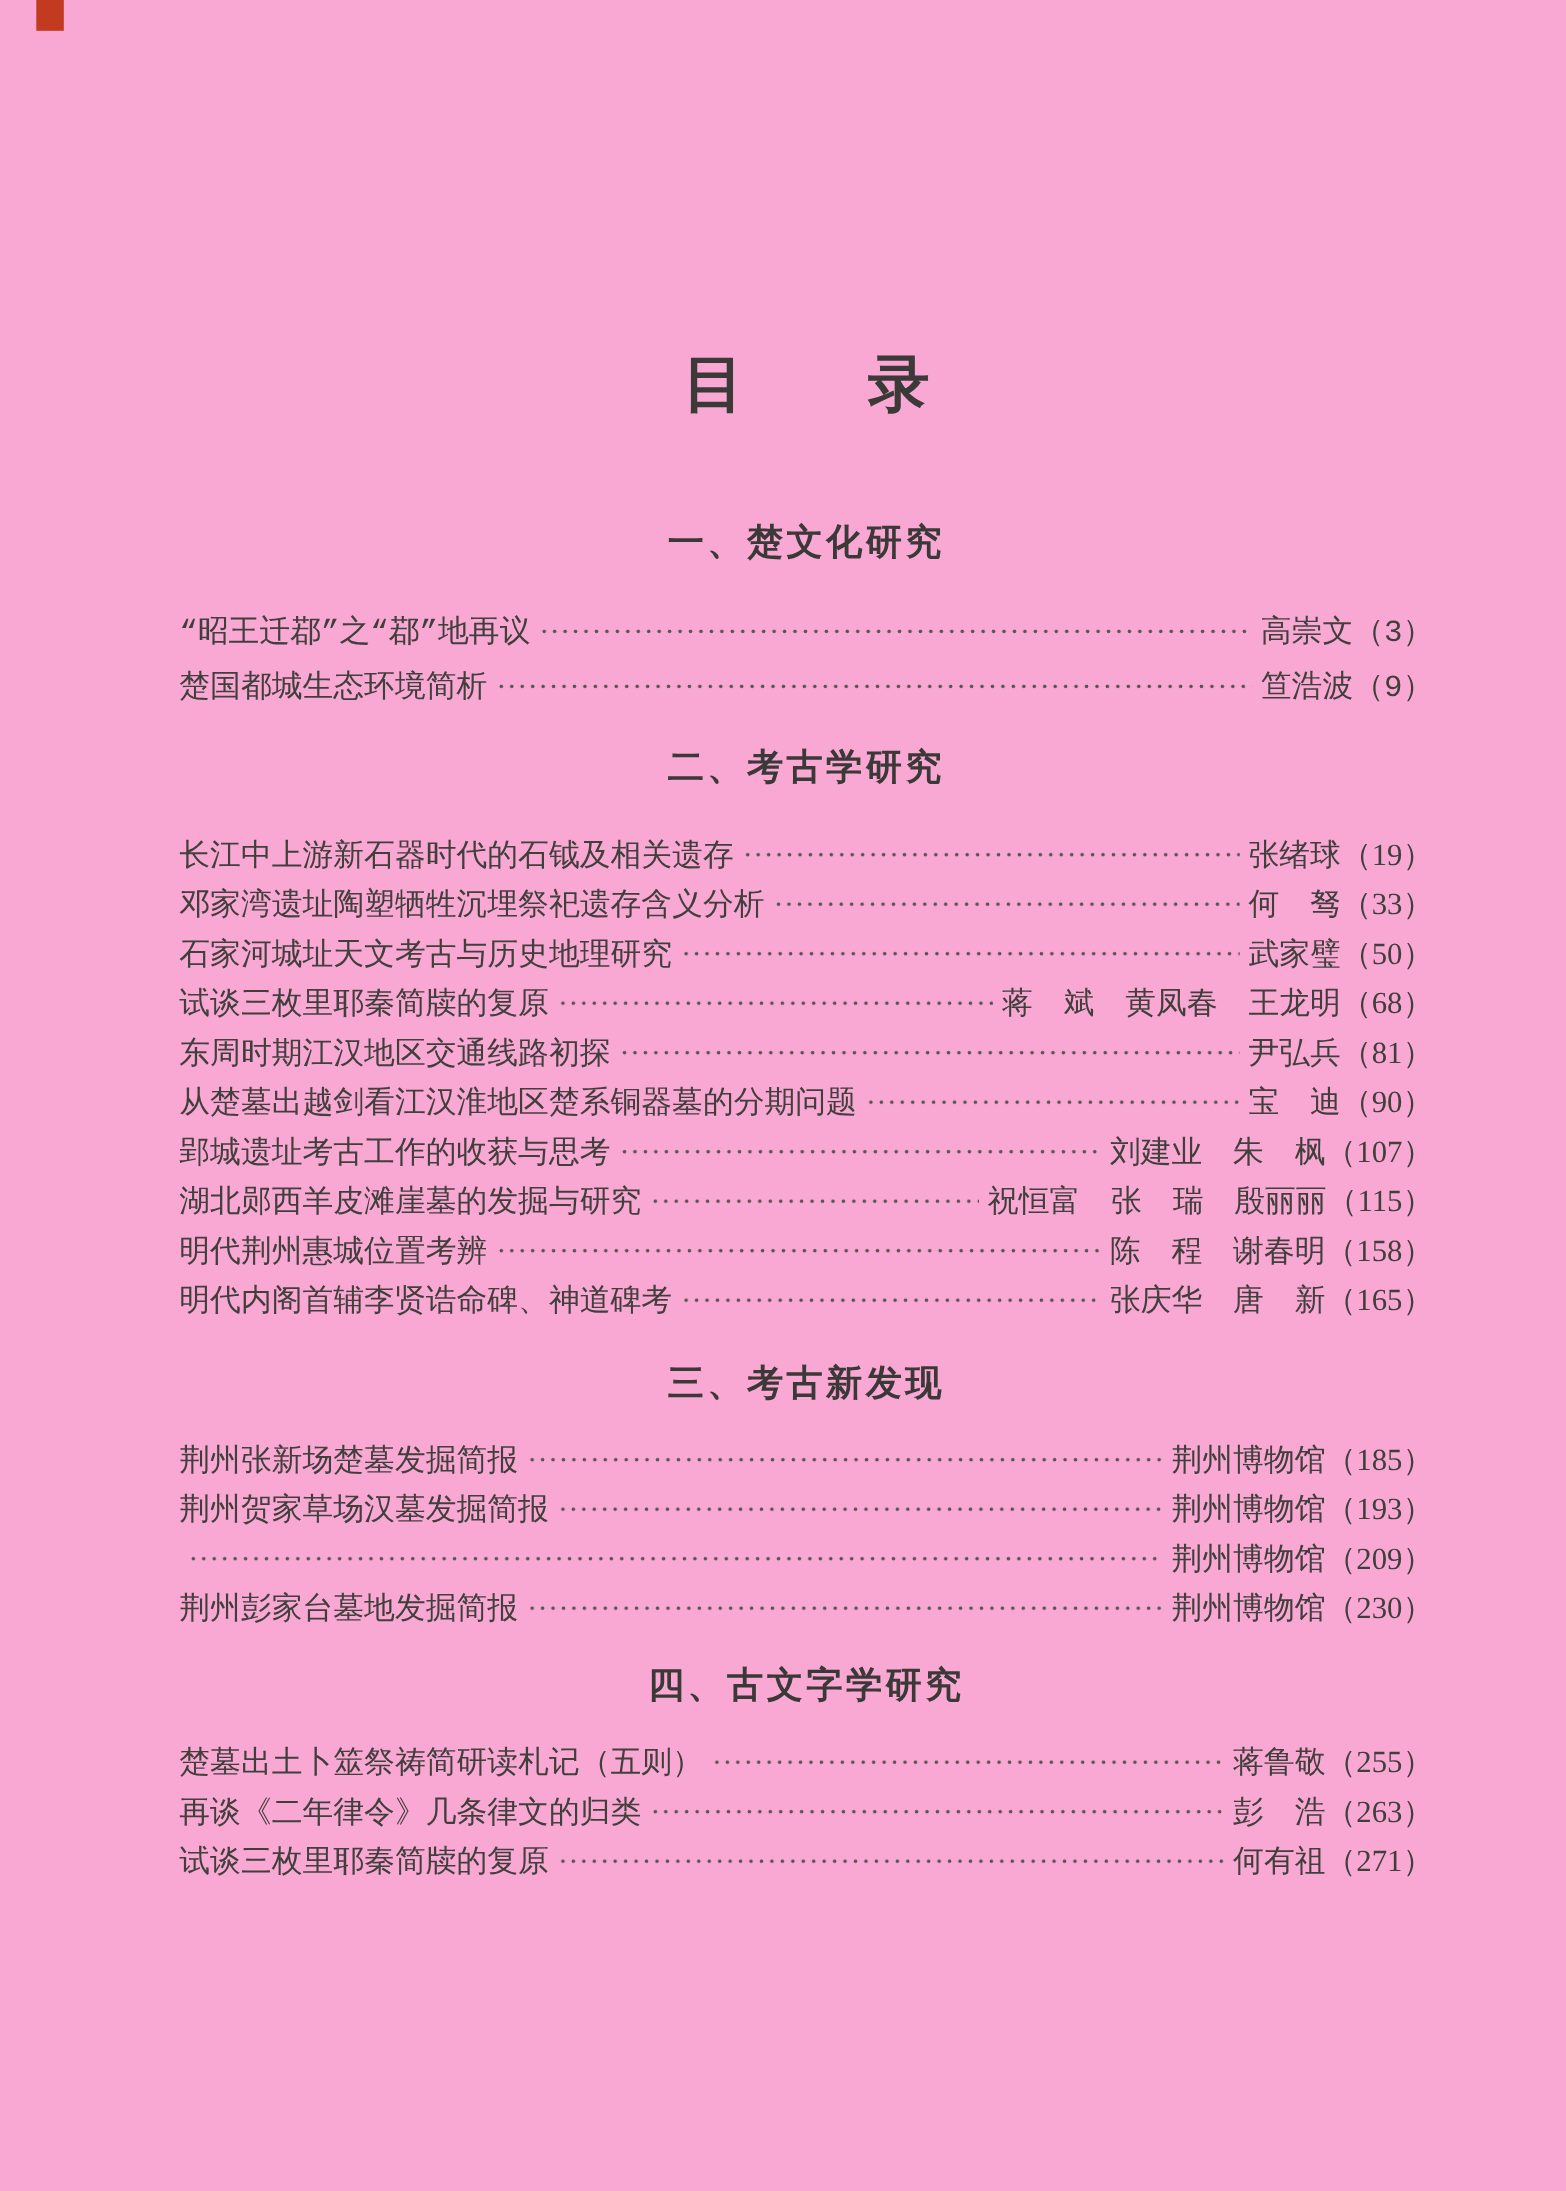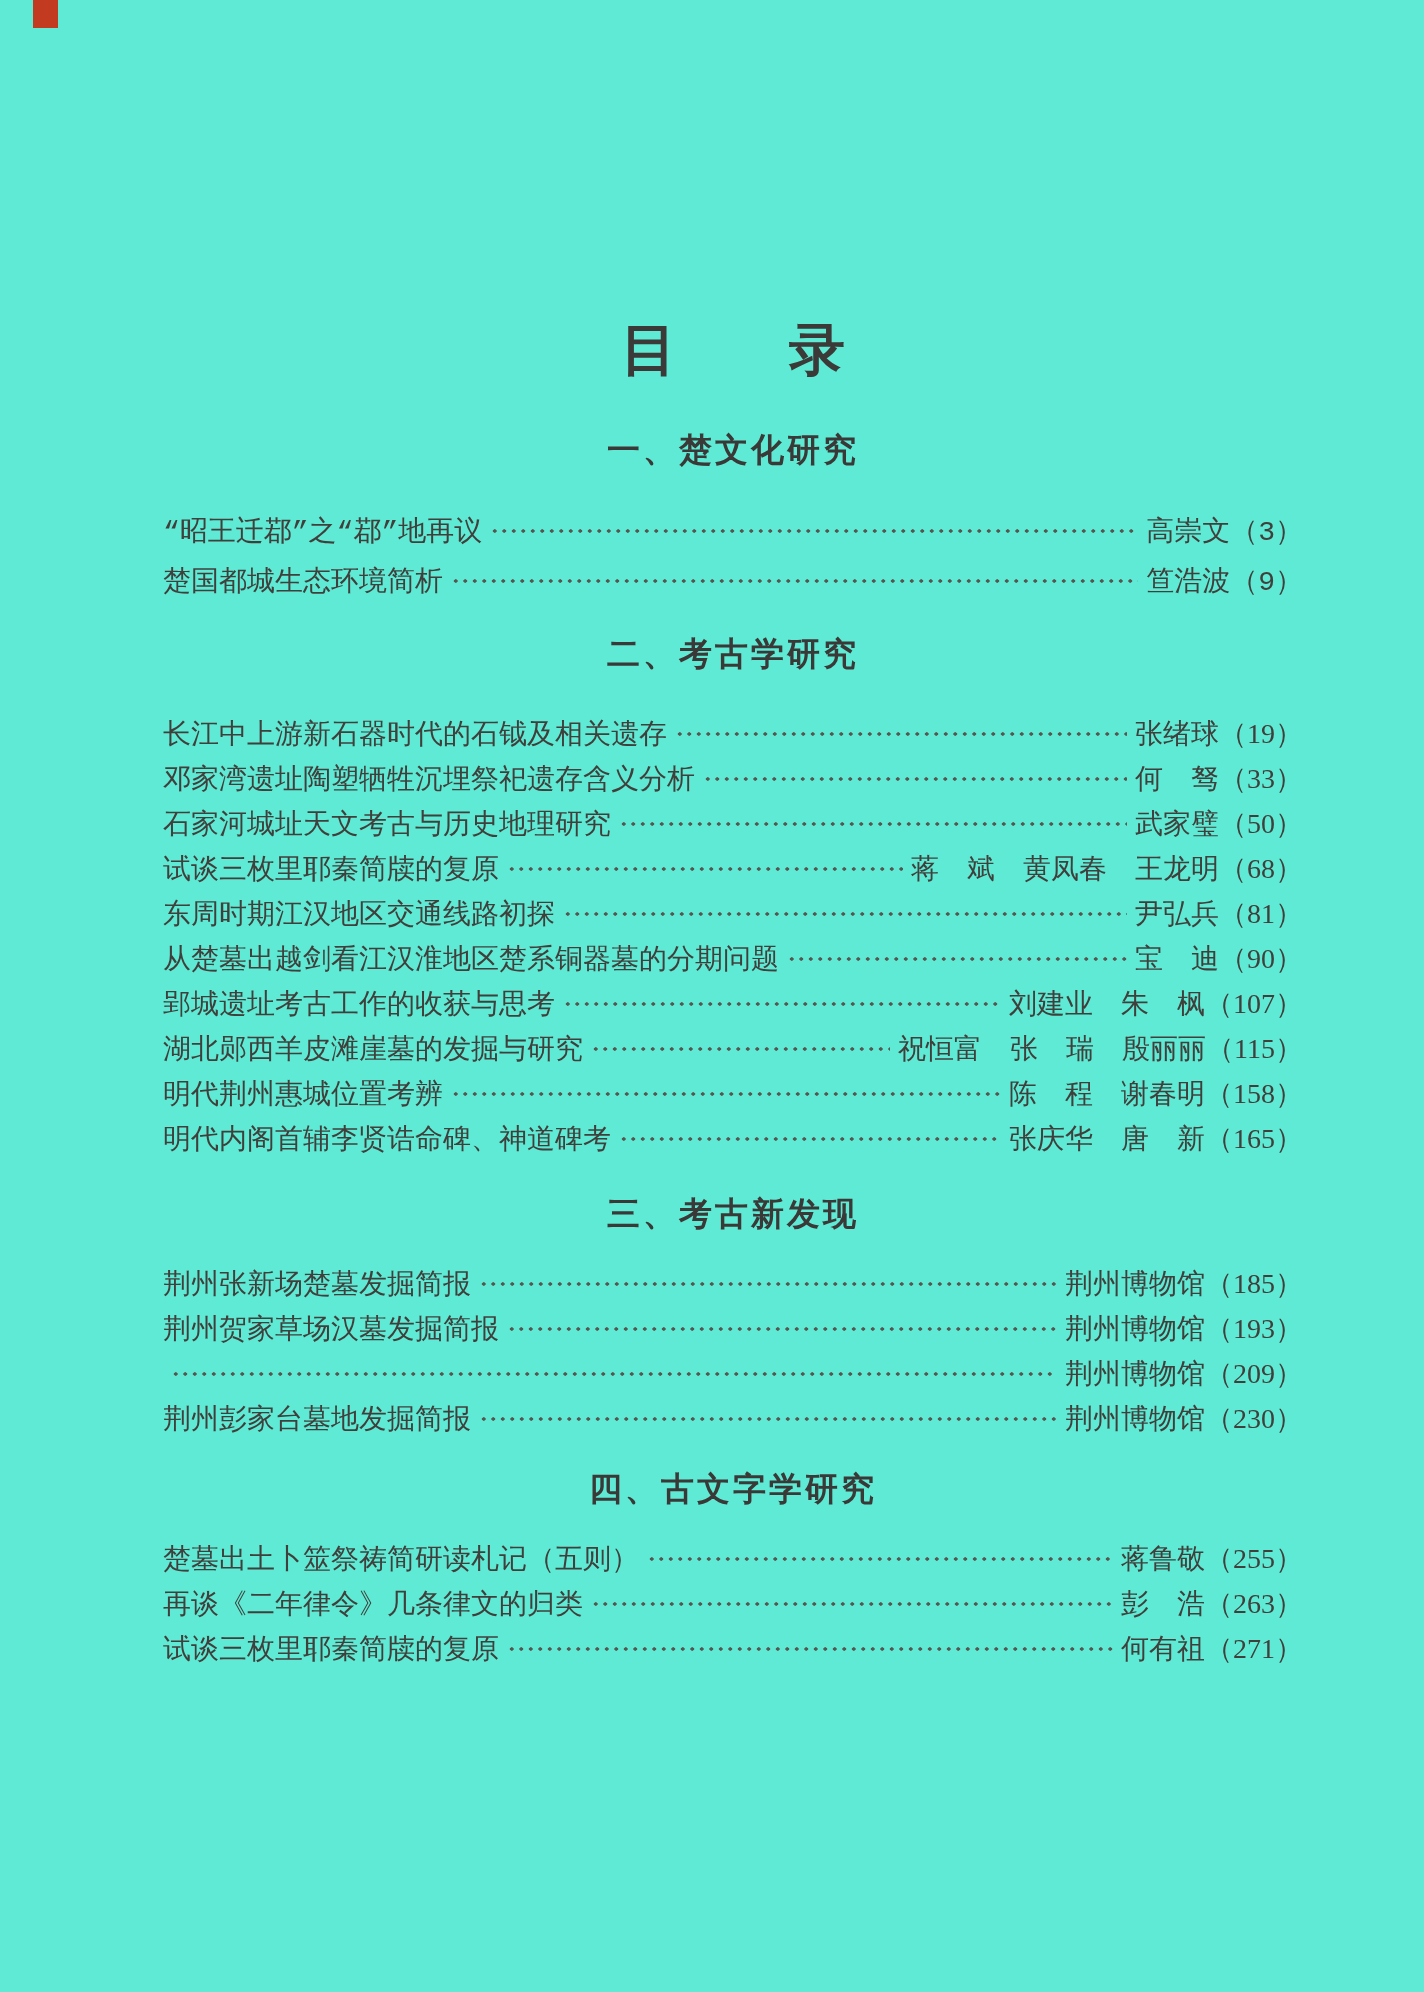--- a/index.html
+++ b/index.html
@@ -1,19 +1,19 @@
 <!DOCTYPE html>
 <html><head>
 <meta charset="utf-8">
 <style>
   html,body { margin:0; padding:0; }
   .page {
     position:relative;
     width:1424px; height:1992px;
-    background:#5eead4;
+    background:#f9a8d4;
     overflow:hidden;
     font-family:"Liberation Serif", serif;
   }
   .scan-artifact {
     position:absolute; left:33px; top:0;
     width:25px; height:28px;
     background:#c23a1f;
   }
   .content {
     position:absolute; left:163px; top:0;
@@ -54,21 +54,21 @@
     margin:0 8px 0 6px;
     background-image:radial-gradient(circle, #57554f 1.5px, rgba(0,0,0,0) 1.9px);
     background-size:9.5px 30px;
     background-repeat:repeat-x;
     background-position:2px 58%;
   }
   .entry-authors { white-space:nowrap; }
   .entry-page { white-space:nowrap; }
 
   
-  .section-1 { margin-top:48px; }
+  .section-1 { margin-top:91px; }
   .section-1 .entries { margin-top:36px;font-family:Liberation Mono, monospace; }
   .section-1 .entry { height:50px; }
   .section-2 { margin-top:14px; }
   .section-2 .entries { margin-top:38px; }
   .section-3 { margin-top:32px; }
   .section-3 .entries { margin-top:28px; }
   .section-4 { margin-top:24px; }
   .section-4 .entries { margin-top:26px; }
   .section-5 { margin-top:28px; }
   .section-5 .entries { margin-top:28px; }

